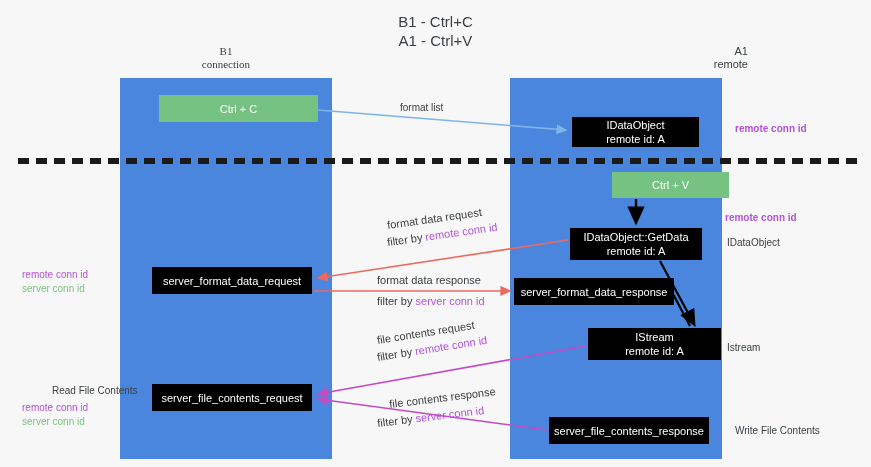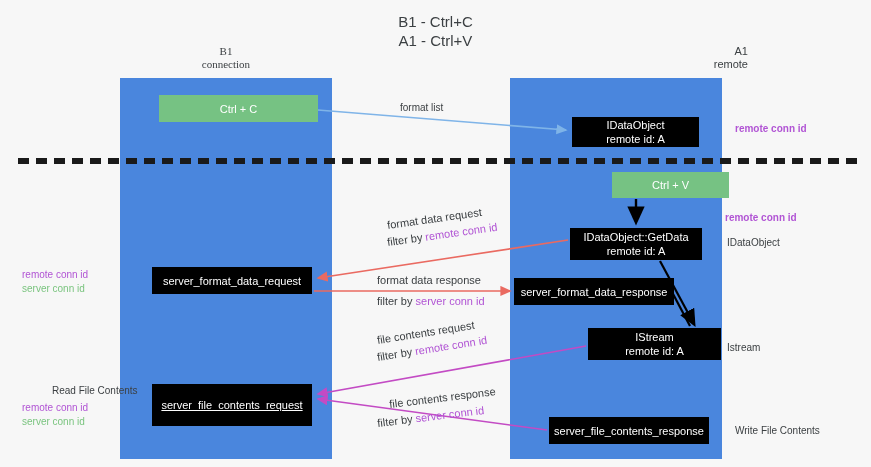--- a/index.html
+++ b/index.html
@@ -72,21 +72,21 @@
   .green  { background: #76c283; }
   .orange { background: #000000; }
 
   #n-ctrlc   { left: 159px; top: 95px;  width: 159px; height: 27px; }
   #n-dataobj { left: 572px; top: 117px; width: 127px; height: 30px; }
   #n-ctrlv   { left: 578px; top: 172px; width: 117px; height: 26px; margin-left: 34px; }
   #n-getdata { left: 570px; top: 228px; width: 132px; height: 32px; }
   #n-sfdreq  { left: 152px; top: 267px; width: 160px; height: 27px; }
   #n-sfdresp { left: 514px; top: 278px; width: 160px; height: 27px; }
   #n-istream { left: 588px; top: 328px; width: 133px; height: 32px; }
-  #n-sfcreq  { left: 152px; top: 384px; width: 160px; height: 42px; text-decoration: underline; }
+  #n-sfcreq  { left: 152px; top: 384px; width: 160px; height: 27px; }
   #n-sfcresp { left: 549px; top: 417px; width: 160px; height: 27px; }
 
   
   #wires {
     position: absolute;
     left: 0; top: 0;
     width: 871px; height: 467px;
     pointer-events: none;
   }
 

